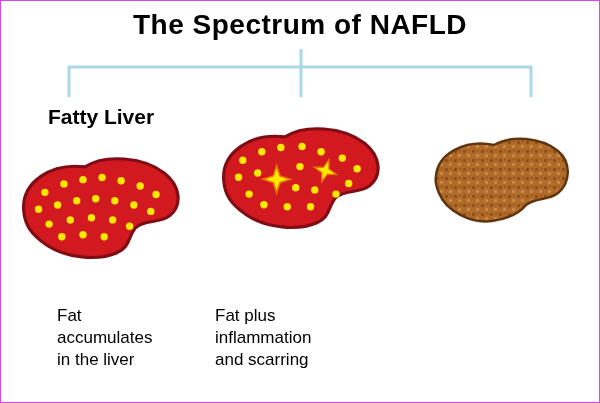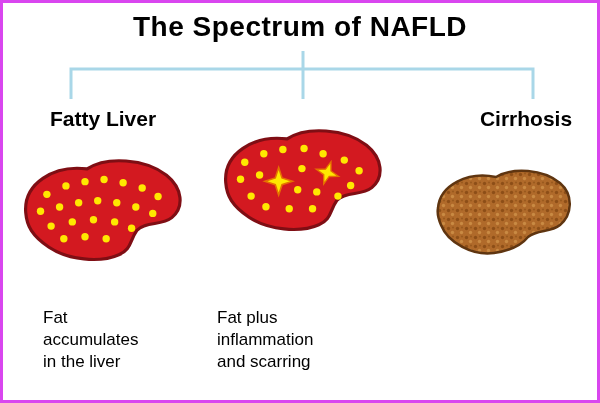--- a/index.html
+++ b/index.html
@@ -5,21 +5,21 @@
   html,body { margin:0; padding:0; background:#fff; }
   .canvas {
     position: relative;
     width: 600px;
     height: 403px;
     background: #ffffff;
     font-family: "Liberation Sans", "DejaVu Sans", sans-serif;
     color: #000;
     overflow: hidden;
     box-sizing: border-box;
-    border: 3px solid #d946ef;
+    border: 1px solid #d946ef;
   }
   .title {
     position: absolute;
     top: 8px;
     left: 0;
     width: 100%;
     text-align: center;
     font-size: 28px;
     font-weight: bold;
     letter-spacing: 0.5px;
@@ -55,21 +55,21 @@
     align-items: center;
     justify-content: center;
   }
   .desc {
     font-size: 17px;
     line-height: 1.28;
     white-space: pre-line;
     text-align: left;
     margin-top: 14px;
   }
-  .col1 .desc { padding-left: 40px; }
+  .col1 .desc { padding-left: 56px; }
   .col2 .desc { padding-left: 14px; margin-top: 44px; }
   .col3 .desc { padding-left: 46px; }
 
   .liver-body {
     fill: var(--liver-red, #d31920);
     stroke: #7f0e14;
     stroke-width: 3;
   }
   .fat-dot { fill: var(--fat-dot-yellow, #ffe800); }
   .star {
@@ -164,21 +164,20 @@
             <path class="star" transform="translate(108,46) rotate(18) scale(0.85)" d="M0,-13 L3.2,-3.2 L13,0 L3.2,3.2 L0,13 L-3.2,3.2 L-13,0 L-3.2,-3.2 Z"></path>
           </g>
         </svg>
       </div>
       <div class="desc">Fat plus
 inflammation
 and scarring</div>
     </div>
 
     <div class="col col3">
-      <div class="stage-label">Cirrhosis</div>
       <div class="liver-box">
         <svg width="150" height="105" viewBox="0 0 150 105">
           <defs>
             <pattern id="bumps" width="9" height="9" patternUnits="userSpaceOnUse">
               <rect width="9" height="9" fill="#b06a2a"></rect>
               <circle cx="2.5" cy="2.5" r="1.7" fill="#8d4e17"></circle>
               <circle cx="6.5" cy="6.5" r="1.7" fill="#c98a43"></circle>
               <circle cx="7" cy="1.5" r="1.1" fill="#9a5a1e"></circle>
             </pattern>
           </defs>

